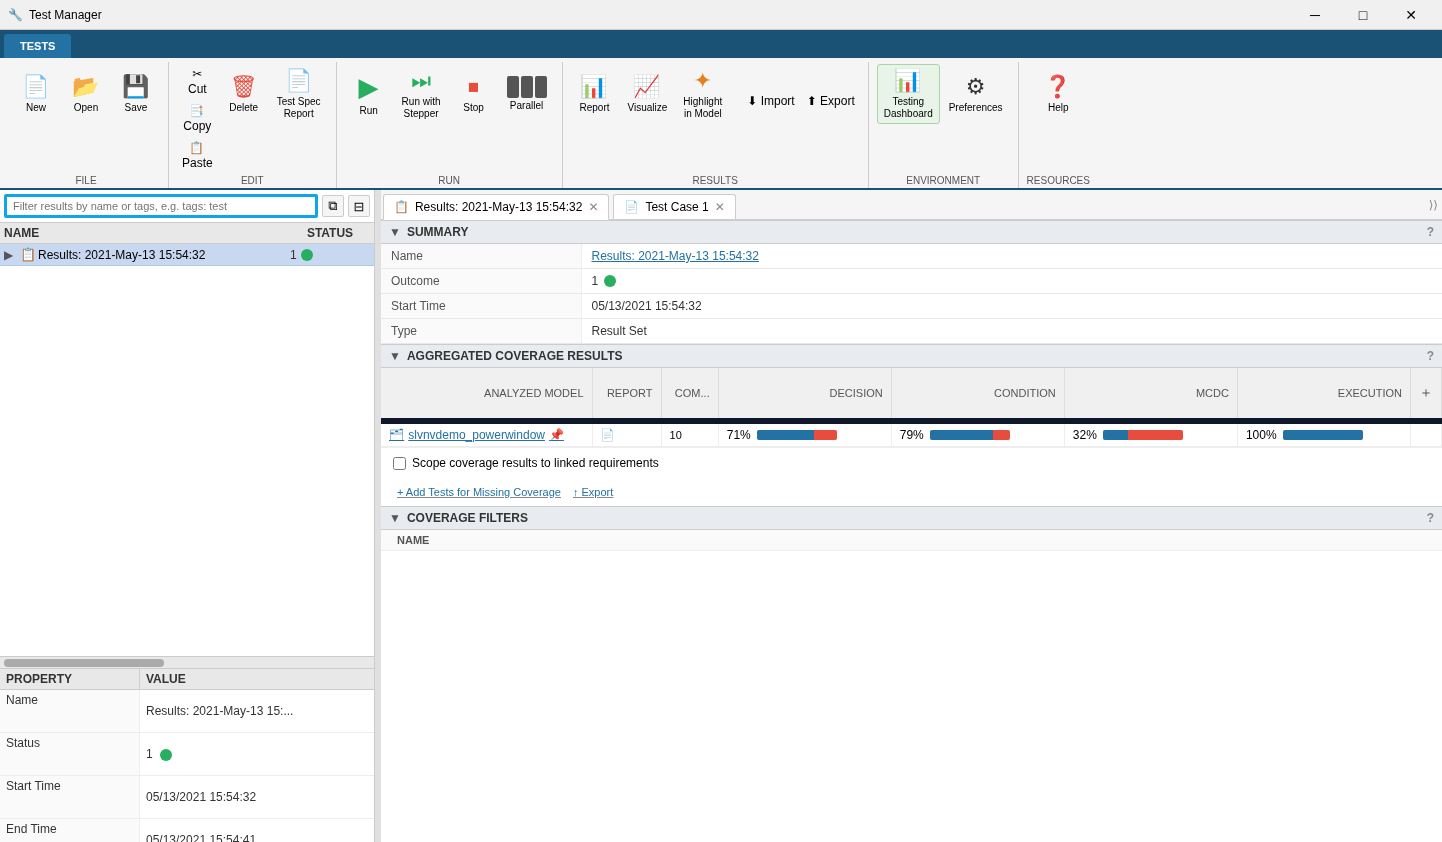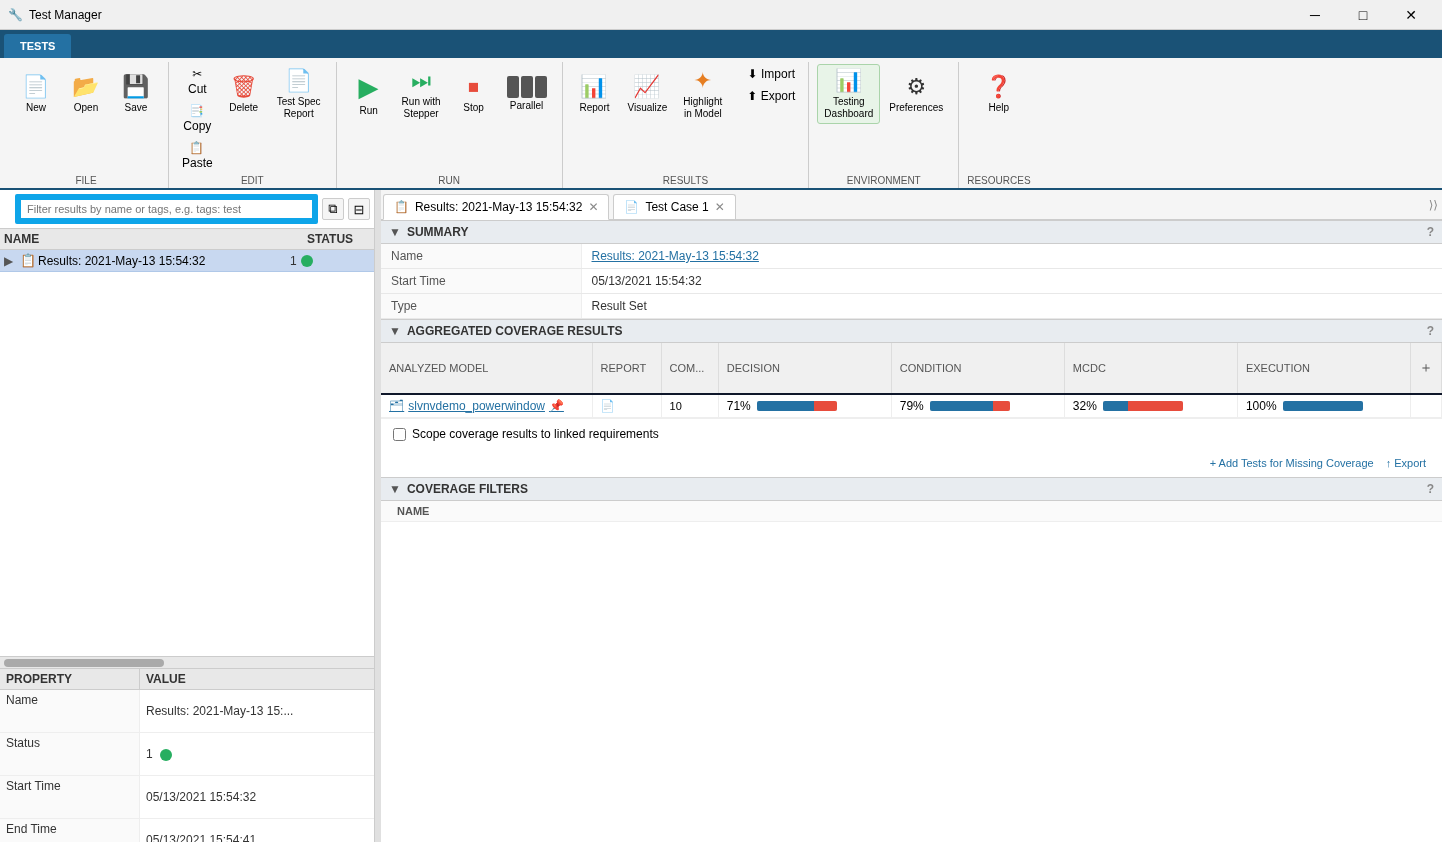--- a/index.html
+++ b/index.html
@@ -142,25 +142,24 @@
     .filter-bar {
       display: flex;
       align-items: center;
       padding: 4px;
       gap: 4px;
       border-bottom: 1px solid #ccc;
     }
     .filter-input {
       flex: 1;
       padding: 3px 6px;
-      border: 6px solid #0ea5e9;
+      border: 3px solid #0ea5e9;
       border-radius: 2px;
       font-size: 11px;
       color: #888;
-      margin-left: 11px;
     }
     .icon-btn {
       width: 22px;
       height: 22px;
       display: flex;
       align-items: center;
       justify-content: center;
       cursor: pointer;
       border: 1px solid #ccc;
       border-radius: 2px;
@@ -330,27 +329,27 @@
       color: #555;
       font-size: 11px;
       font-style: italic;
     }
     .coverage-table {
       width: 100%;
       border-collapse: collapse;
     }
     .coverage-table th {
       background: #f0f0f0;
-      border-bottom: 2px solid #0f172a;
+      border-bottom: 6px solid #0f172a;
       border-right: 1px solid #ddd;
       padding: 16px 8px;
       font-size: 11px;
       color: #555;
       font-weight: normal;
-      text-align: left;
+      text-align: right;
       white-space: nowrap;
     }
     .coverage-table td {
       padding: 4px 8px;
       border-bottom: 1px solid #eee;
       border-right: 1px solid #eee;
       font-size: 11px;
       vertical-align: middle;
     }
     .coverage-bar {
@@ -367,25 +366,26 @@
       overflow: hidden;
       display: flex;
     }
     .bar-fill-blue { background: #2471a3; height: 100%; }
     .bar-fill-red { background: #e74c3c; height: 100%; }
     .model-link { color: #2471a3; text-decoration: underline; cursor: pointer; display: flex; align-items: center; gap: 4px; }
     .plus-btn { color: #555; cursor: pointer; font-size: 14px; }
     .add-coverage-row {
       display: flex;
       align-items: center;
-      justify-content: flex-end;
+      justify-content: flex-start;
       padding: 8px 16px;
       gap: 12px;
       font-size: 11px;
       color: #888;
+      text-decoration: underline;
     }
     .add-coverage-row .action-link { color: #2471a3; cursor: pointer; text-decoration: none; font-size: 11px; }
 
     
     .scope-row {
       display: flex;
       align-items: center;
       gap: 6px;
       padding: 8px 12px;
       border-top: 1px solid #eee;
@@ -516,21 +516,21 @@
       </div>
       <div class="ribbon-btn">
         <span class="icon">📈</span>
         <span class="btn-label">Visualize</span>
       </div>
       <div class="ribbon-btn">
         <span class="icon" style="color:#e67e22;">✦</span>
         <span class="btn-label">Highlight<br>in Model</span>
       </div>
       <div style="border-left:1px solid #ccc;margin:0 4px;"></div>
-      <div style="display:flex;flex-direction:column;gap:2px;align-items:center;justify-content:center;">
+      <div style="display:flex;flex-direction:row;gap:2px;align-items:center;justify-content:center;margin-top:27px;">
         <div class="ribbon-btn-small">
           <span>⬇ Import</span>
         </div>
         <div class="ribbon-btn-small">
           <span>⬆ Export</span>
         </div>
       </div>
     </div>
     <div class="ribbon-group-label">RESULTS</div>
   </div>
@@ -644,20 +644,29 @@
         <span class="expand-arrow">▼</span>
         <span>SUMMARY</span>
         <span class="section-help">?</span>
       </div>
       <table class="summary-table">
         <tbody>
             <tr>
           <td>Name</td>
           <td>
             <span class="link-text">Results: 2021-May-13 15:54:32</span>
+          </td>
+        </tr>
+        <tr>
+          <td>Outcome</td>
+          <td>
+            <div class="outcome-val">
+              <span>1</span>
+              <span class="status-circle status-green"></span>
+            </div>
           </td>
         </tr>
         <tr>
           <td>Start Time</td>
           <td>05/13/2021 15:54:32</td>
         </tr>
         <tr>
           <td>Type</td>
           <td>Result Set</td>
         </tr>

